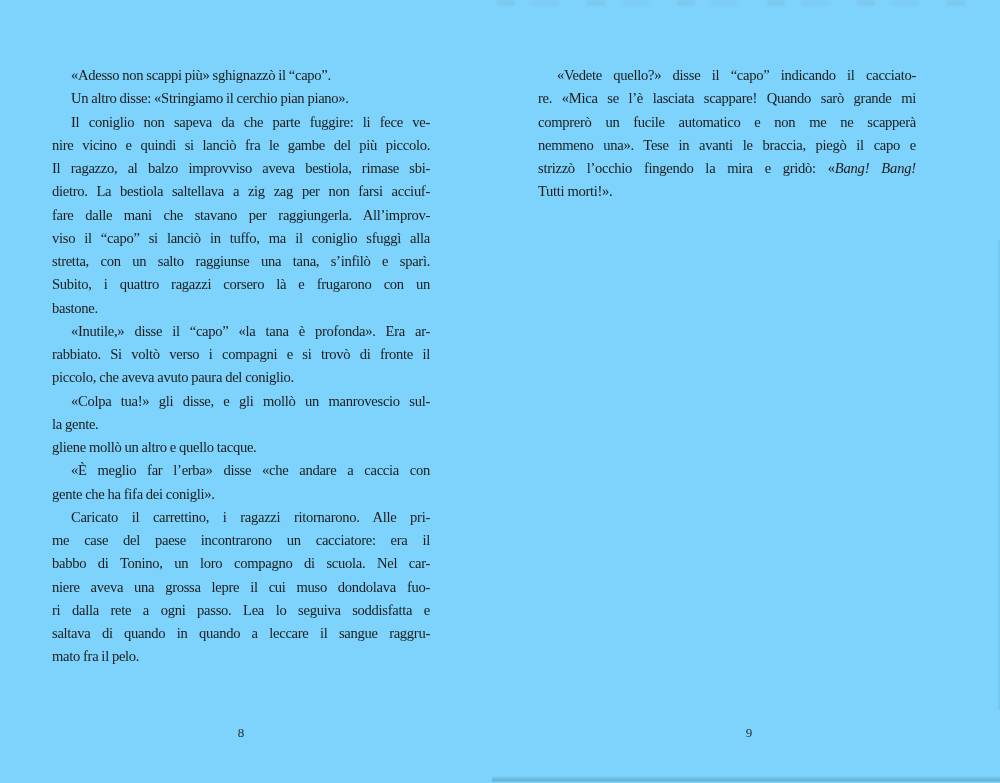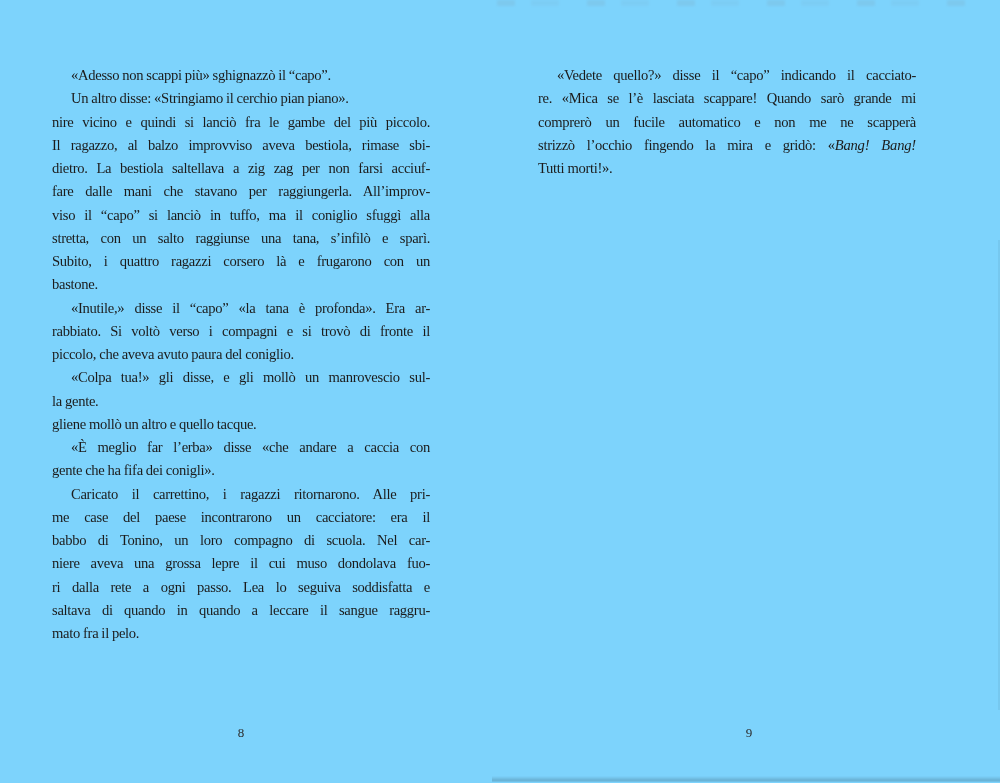--- a/index.html
+++ b/index.html
@@ -101,20 +101,21 @@
   }
 </style>
 </head>
 <body>
 
 <div class="spread">
 
   <div class="page-text left-text">
       <div class="ln indent last">«Adesso non scappi più» sghignazzò il “capo”.</div>
       <div class="ln indent last">Un altro disse: «Stringiamo il cerchio pian piano».</div>
+      <div class="ln indent">Il coniglio non sapeva da che parte fuggire: li fece ve-</div>
       <div class="ln">nire vicino e quindi si lanciò fra le gambe del più piccolo.</div>
       <div class="ln">Il ragazzo, al balzo improvviso aveva bestiola, rimase sbi-</div>
       <div class="ln">dietro. La bestiola saltellava a zig zag per non farsi acciuf-</div>
       <div class="ln">fare dalle mani che stavano per raggiungerla. All’improv-</div>
       <div class="ln">viso il “capo” si lanciò in tuffo, ma il coniglio sfuggì alla</div>
       <div class="ln">stretta, con un salto raggiunse una tana, s’infilò e sparì.</div>
       <div class="ln">Subito, i quattro ragazzi corsero là e frugarono con un</div>
       <div class="ln last">bastone.</div>
       <div class="ln indent">«Inutile,» disse il “capo” «la tana è profonda». Era ar-</div>
       <div class="ln">rabbiato. Si voltò verso i compagni e si trovò di fronte il</div>
@@ -130,20 +131,21 @@
       <div class="ln">niere aveva una grossa lepre il cui muso dondolava fuo-</div>
       <div class="ln">ri dalla rete a ogni passo. Lea lo seguiva soddisfatta e</div>
       <div class="ln">saltava di quando in quando a leccare il sangue raggru-</div>
       <div class="ln last">mato fra il pelo.</div>
     </div>
 
   <div class="page-text right-text">
       <div class="ln indent">«Vedete quello?» disse il “capo” indicando il cacciato-</div>
       <div class="ln">re. «Mica se l’è lasciata scappare! Quando sarò grande mi</div>
       <div class="ln">comprerò un fucile automatico e non me ne scapperà</div>
+      <div class="ln">nemmeno una». Tese in avanti le braccia, piegò il capo e</div>
       <div class="ln">strizzò l’occhio fingendo la mira e gridò: «<i>Bang! Bang!</i></div>
       <div class="ln last">Tutti morti!».</div>
     </div>
 
   <div class="pagenum pagenum-left">8</div>
 
   <div class="pagenum pagenum-right">9</div>
 
   <div class="top-bleed"></div>
   <div class="bottom-edge"></div>

